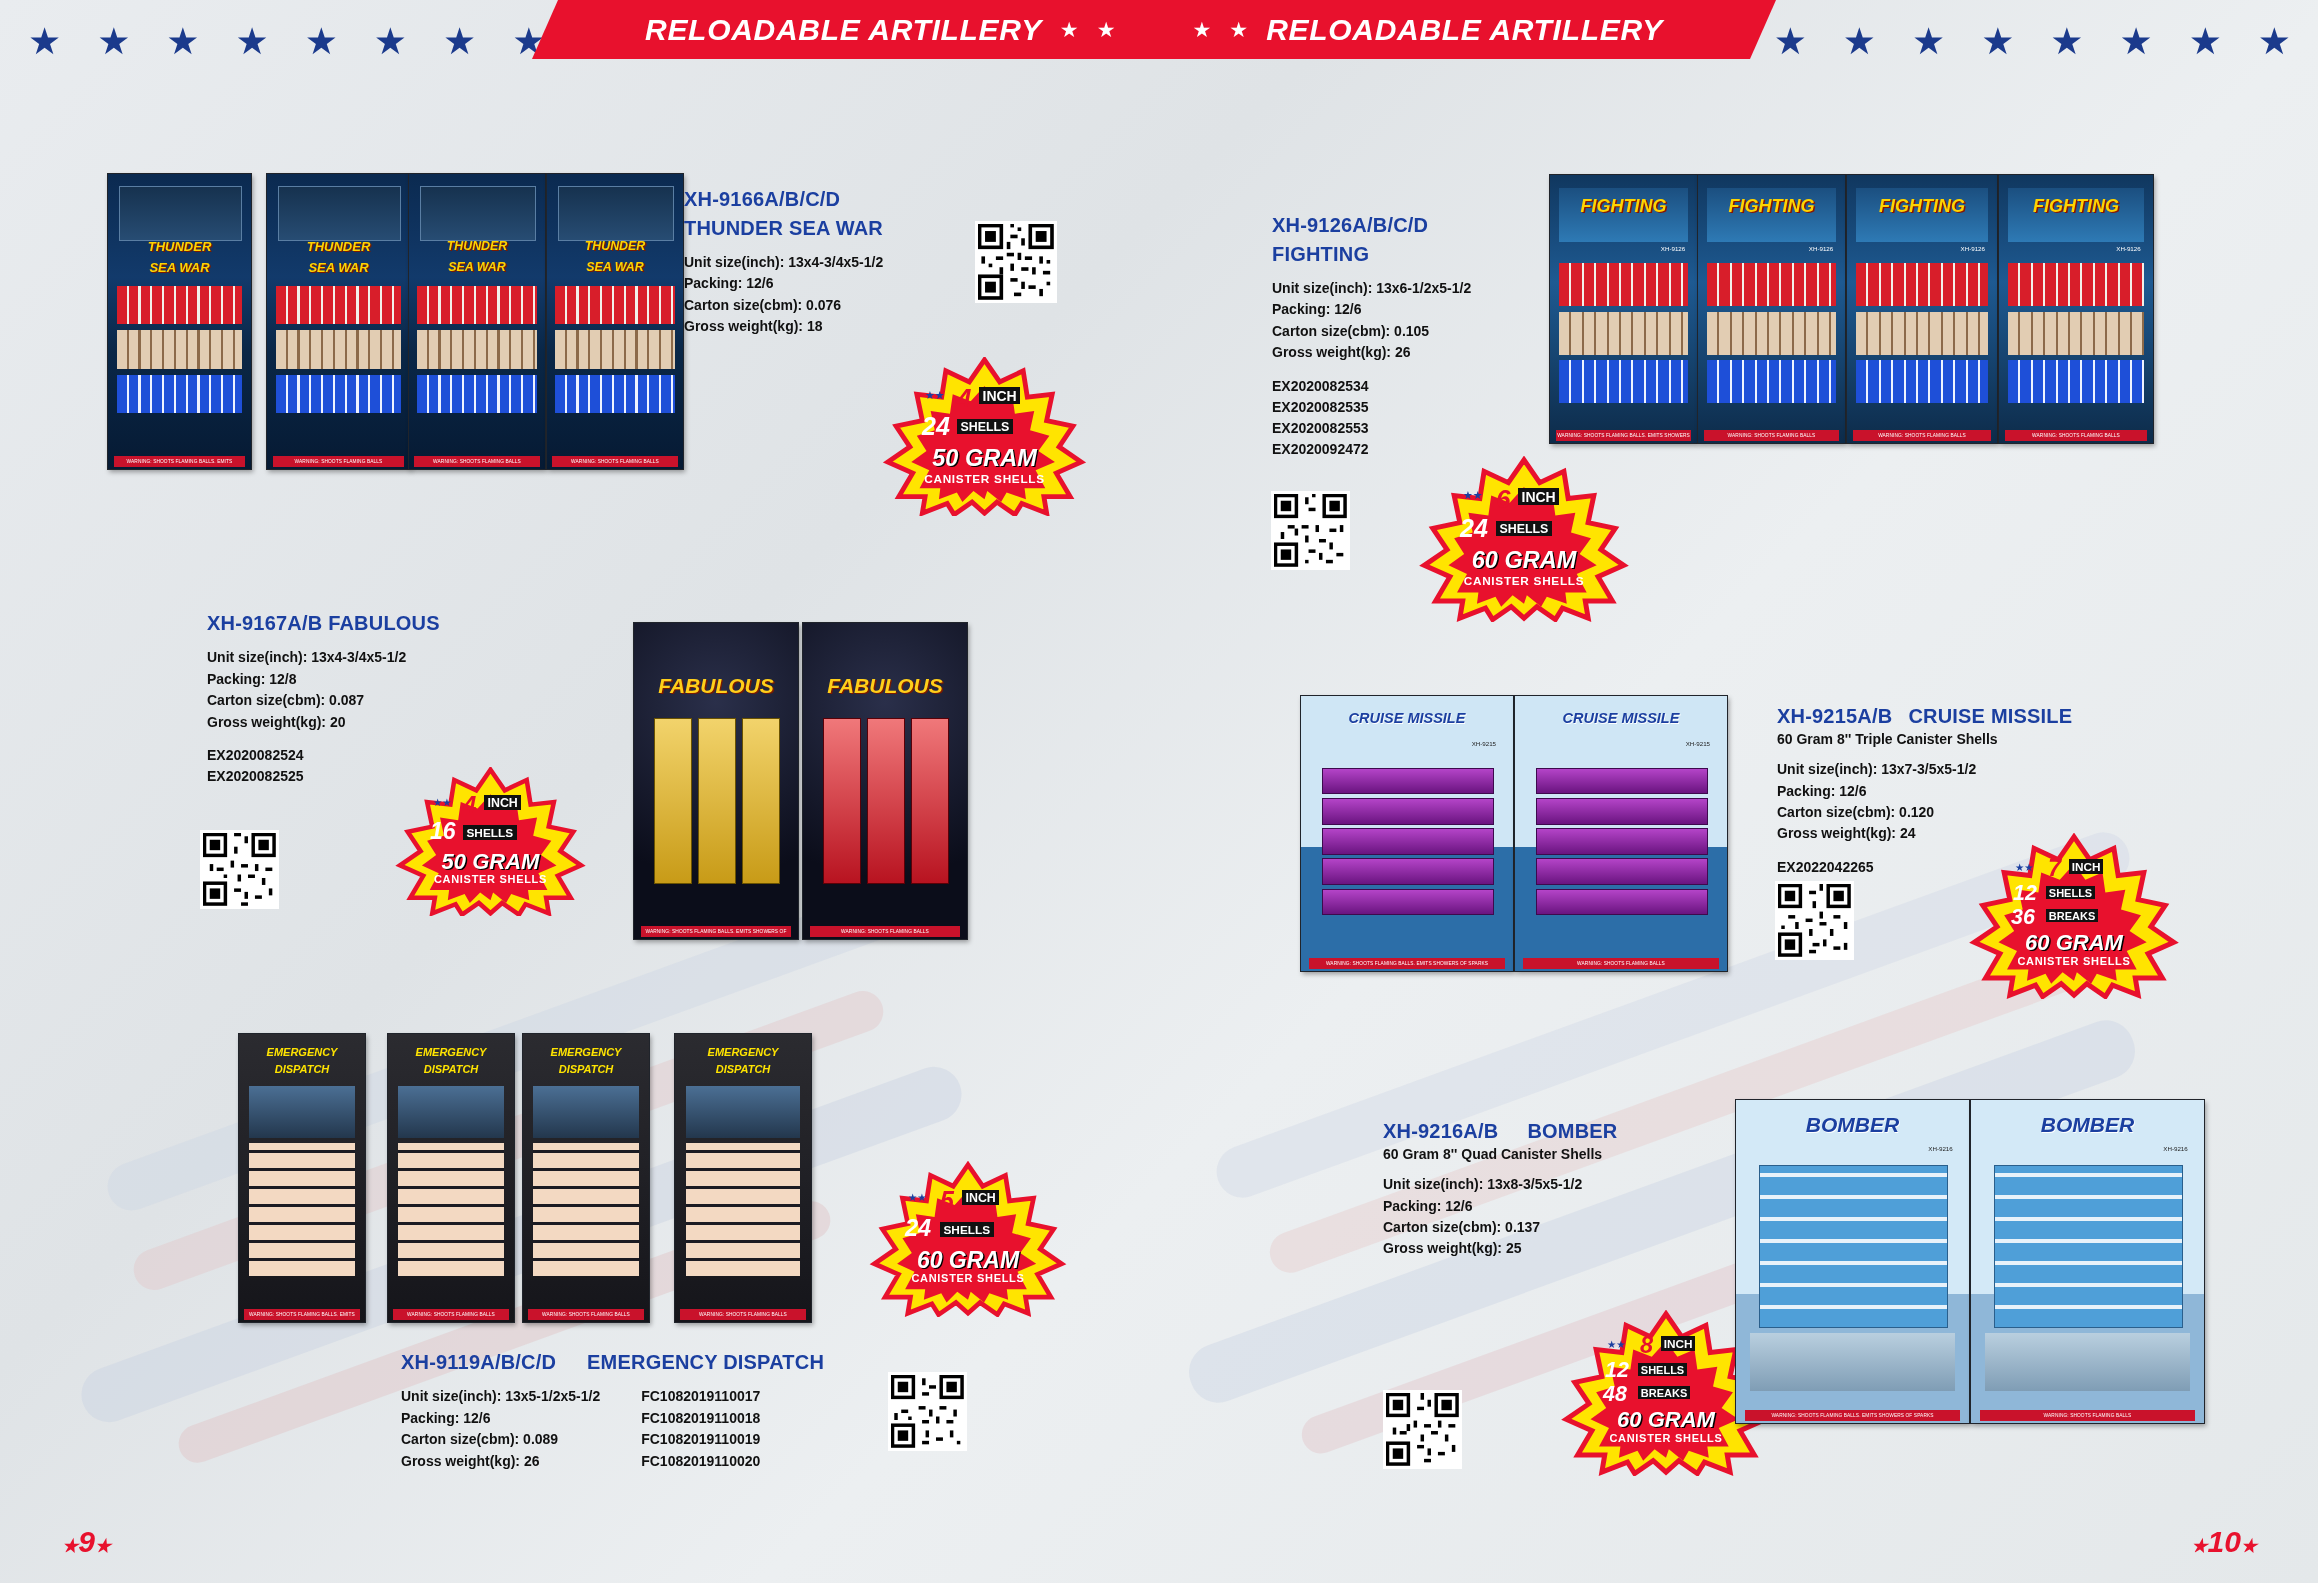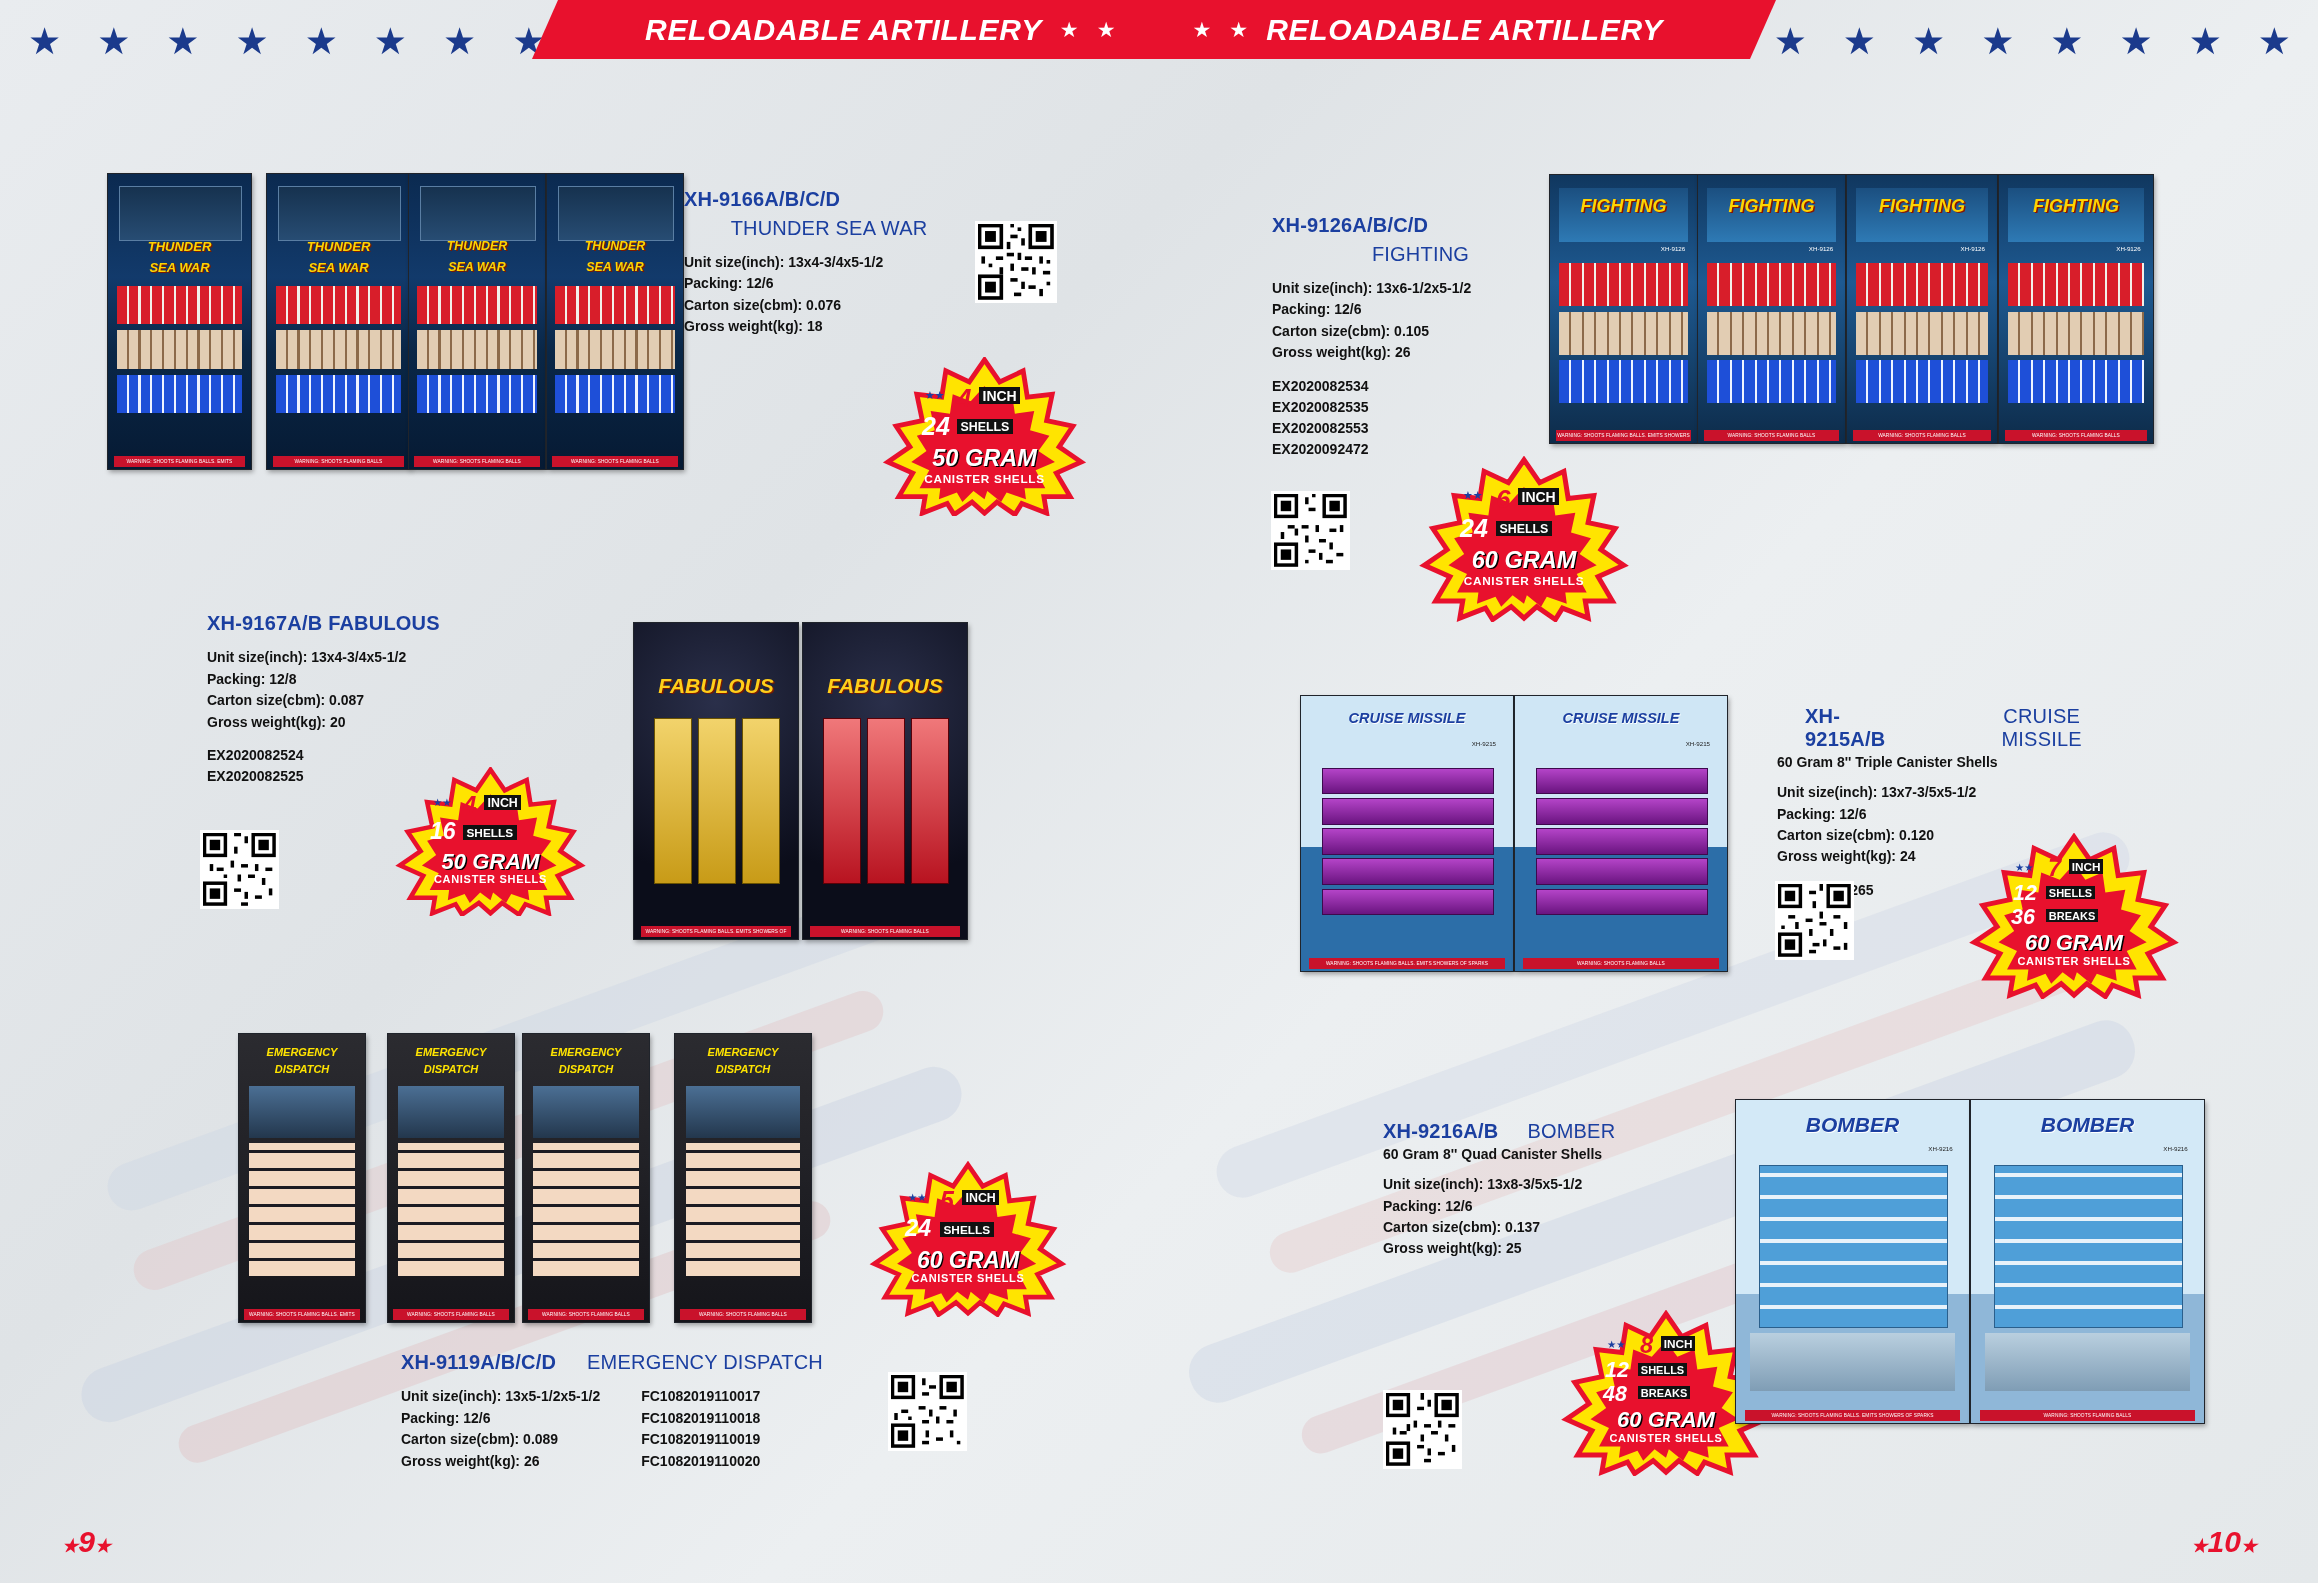--- a/index.html
+++ b/index.html
@@ -28,21 +28,21 @@
   .bstar{color:#1b3a8c;font-size:37px;line-height:1;}
   .banner-red{
     position:absolute;left:532px;top:0;width:1244px;height:59px;background:#e8112d;
     clip-path:polygon(26px 0,100% 0,calc(100% - 26px) 100%,0 100%);
     display:flex;align-items:center;justify-content:center;gap:18px;
   }
   .banner-red .txt{color:#fff;font-size:30px;font-weight:bold;font-style:italic;letter-spacing:0.7px;}
   .banner-red .wstar{color:#fff;font-size:21px;}
   
   .code-title{font-size:20px;font-weight:bold;color:#1b3fa0;letter-spacing:0.2px;}
-  .prod-name{font-size:20px;font-weight:normal;color:#1b3fa0;letter-spacing:0.2px;text-align:center;}
+  .prod-name{font-size:20px;font-weight:bold;color:#1b3fa0;letter-spacing:0.2px;}
   .sub-line{font-size:14px;font-weight:bold;color:#111;margin-top:2.8px;}
   .specs{font-size:14px;font-weight:bold;color:#111;line-height:21.4px;margin-top:12.4px;}
   .exlist{font-size:14px;font-weight:bold;color:#111;line-height:21px;margin-top:12.4px;}
   .row{display:flex;}
   
   .qr{background:#fff;padding:2.8px;display:block;}
   .burst-wrap{position:absolute;}
   
   .box{position:absolute;border:1.4px solid #20242b;box-sizing:border-box;overflow:hidden;
        box-shadow:2.1px 2.8px 4.8px rgba(0,0,0,.35);}
@@ -408,21 +408,21 @@
     <div style="position:absolute;right:8%;top:16%;font-size:6.2px;color:#222;">XH-9215</div>
     <div style="position:absolute;left:10%;top:26%;width:80%;height:9%;background:linear-gradient(#b444c8,#6a1480);border:0.7px solid #3d0a4d;"></div>
     <div style="position:absolute;left:10%;top:37%;width:80%;height:9%;background:linear-gradient(#b444c8,#6a1480);border:0.7px solid #3d0a4d;"></div>
     <div style="position:absolute;left:10%;top:48%;width:80%;height:9%;background:linear-gradient(#b444c8,#6a1480);border:0.7px solid #3d0a4d;"></div>
     <div style="position:absolute;left:10%;top:59%;width:80%;height:9%;background:linear-gradient(#b444c8,#6a1480);border:0.7px solid #3d0a4d;"></div>
     <div style="position:absolute;left:10%;top:70%;width:80%;height:9%;background:linear-gradient(#b444c8,#6a1480);border:0.7px solid #3d0a4d;"></div>
     <div class="warn">WARNING: SHOOTS FLAMING BALLS</div>
   </div>
 
   <div style="position:absolute;left:1777px;top:705px;width:346px;">
-    <div class="row" style="align-items:baseline;gap:40px;margin-left:28px;">
+    <div class="row" style="align-items:baseline;gap:16px;">
       <span class="code-title">XH-9215A/B</span>
       <span class="prod-name">CRUISE MISSILE</span>
     </div>
     <div class="sub-line">60 Gram 8'' Triple Canister Shells</div>
     <div class="specs">
       <div>Unit size(inch): 13x7-3/5x5-1/2</div>
       <div>Packing: 12/6</div>
       <div>Carton size(cbm): 0.120</div>
       <div>Gross weight(kg):  24</div>
     </div>

